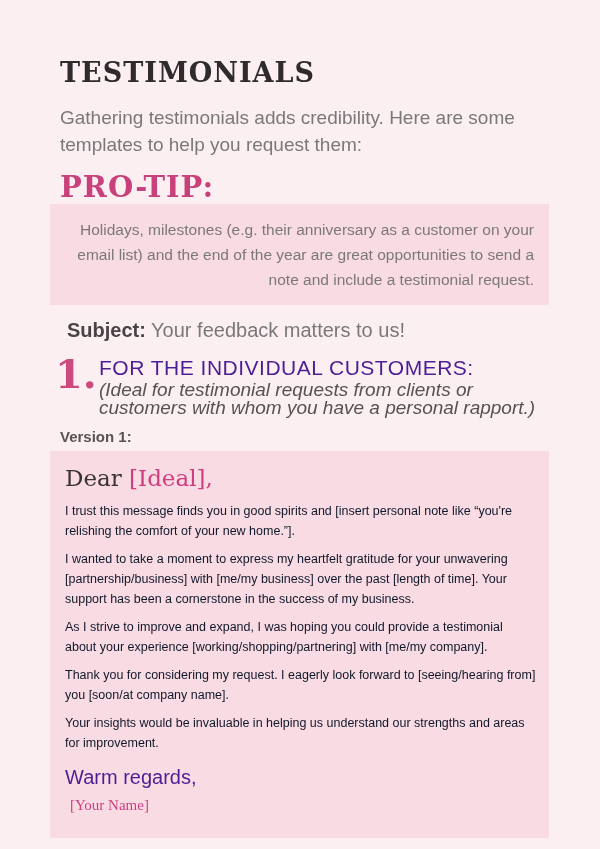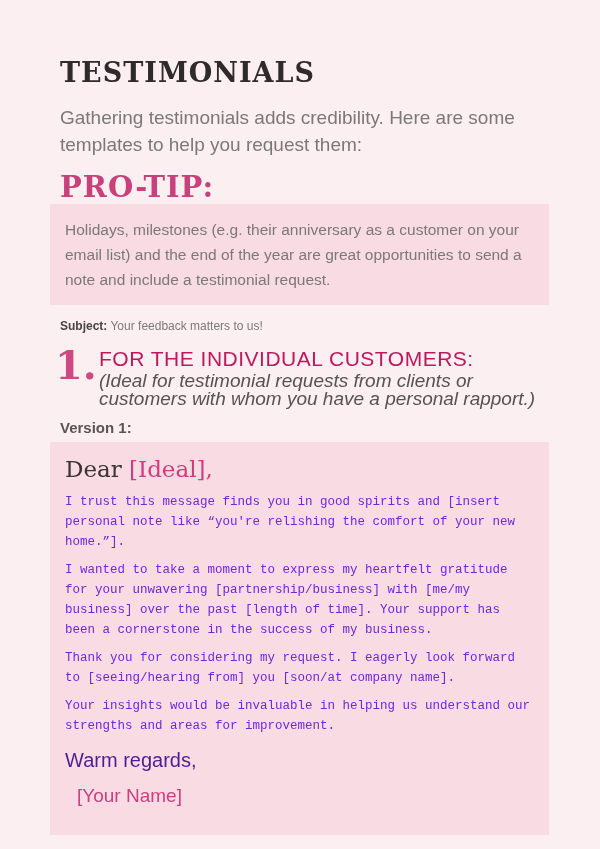--- a/index.html
+++ b/index.html
@@ -46,24 +46,25 @@
   }
   .protip-box {
     margin-top: 0;
     padding: 13px 15px 13px 15px;
   }
   .protip-text {
     margin: 0;
     font-size: 15.5px;
     line-height: 25px;
     color: #7b7879;
+    text-align: right;
   }
   .subject-line {
-    margin: 14px 0 0 0;
-    font-size: 12px;
+    margin: 14px 0 0 7px;
+    font-size: 20px;
     color: #7b7879;
   }
   .subject-label {
     font-weight: 700;
     color: #494345;
   }
   .section-row {
     margin: 11px 0 0 0;
     display: flex;
     align-items: flex-start;
@@ -75,21 +76,21 @@
     color: #cc4a7f;
     line-height: 42px;
     margin-left: -5px;
     width: 44px;
     flex: 0 0 auto;
   }
   .section-head { padding-top: 2px; }
   .section-title {
     font-size: 21px;
     letter-spacing: 0.5px;
-    color: #be185d;
+    color: #4c1d95;
     line-height: 26px;
   }
   .section-note {
     font-size: 19px;
     font-style: italic;
     color: #575254;
     line-height: 18px;
     max-width: 450px;
   }
   .version-label {
@@ -108,34 +109,33 @@
     font-family: "DejaVu Serif", serif;
     font-size: 23px;
     color: #3a3335;
     line-height: 30px;
   }
   .pink { color: #cf3d80; }
   .letter-par {
     margin: 8px 0;
     font-size: 12.5px;
     line-height: 20px;
-    color: #6d28d9;
-    font-family: Liberation Mono, monospace;
+    color: #0f172a;
   }
   .closing {
     margin: 12px 0 0 0;
     font-family: Liberation Sans, sans-serif;
     font-size: 20px;
     color: #4c1d95;
     line-height: 24px;
   }
   .signature {
-    margin: 12px;
-    font-family: Liberation Sans, sans-serif;
-    font-size: 19px;
+    margin: 5px;
+    font-family: Liberation Serif, serif;
+    font-size: 15px;
     line-height: 23px;
   }
 </style>
 </head>
 <body>
 
 <div class="page">
 
   <h1 class="page-title">TESTIMONIALS</h1>
 
@@ -159,19 +159,20 @@
       <div class="section-note">(Ideal for testimonial requests from clients or customers with whom you have a personal rapport.)</div>
     </div>
   </div>
 
   <p class="version-label">Version 1:</p>
 
   <div class="pink-box letter-box">
     <p class="salutation"><span>Dear </span><span class="pink">[Ideal],</span></p>
     <p class="letter-par">I trust this message finds you in good spirits and [insert personal note like “you're relishing the comfort of your new home.”].</p>
     <p class="letter-par">I wanted to take a moment to express my heartfelt gratitude for your unwavering [partnership/business] with [me/my business] over the past [length of time]. Your support has been a cornerstone in the success of my business.</p>
+    <p class="letter-par">As I strive to improve and expand, I was hoping you could provide a testimonial about your experience [working/shopping/partnering] with [me/my company].</p>
     <p class="letter-par">Thank you for considering my request. I eagerly look forward to [seeing/hearing from] you [soon/at company name].</p>
     <p class="letter-par">Your insights would be invaluable in helping us understand our strengths and areas for improvement.</p>
     <p class="closing">Warm regards,</p>
     <p class="signature pink">[Your Name]</p>
   </div>
 
 </div>
 
 </body></html>

